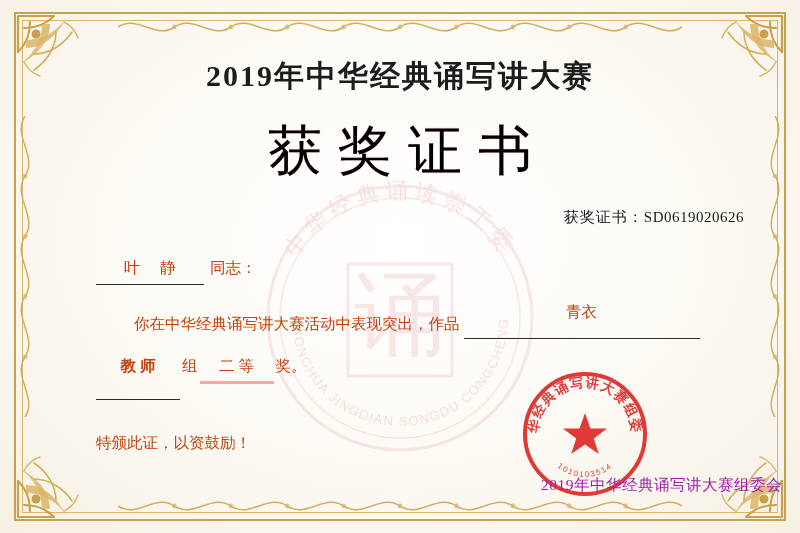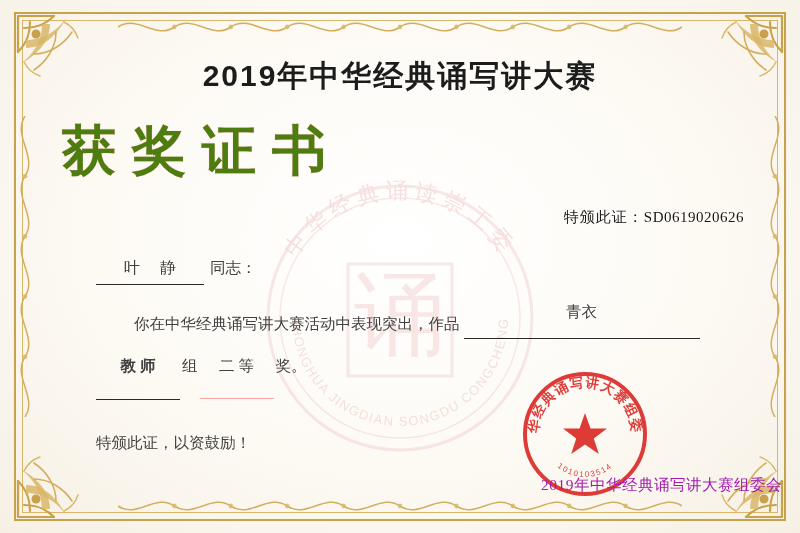--- a/index.html
+++ b/index.html
@@ -85,51 +85,52 @@
     right: 46px;
     top: 48px;
     bottom: 40px;
   }
 
   .title-main {
     text-align: center;
     font-size: 30px;
     letter-spacing: 2px;
     color: #1c1c1c;
-    font-family: Liberation Sans, sans-serif;
+    font-family: Liberation Serif, serif;
     font-weight: bold;
     margin-top: 8px;
   }
 
   .title-award {
+    text-align: center;
     font-size: 54px;
     letter-spacing: 16px;
-    color: #4d7c0f;
-    font-weight: bold;
+    color: #000000;
+    font-weight: normal;
     font-family: "Liberation Sans", sans-serif;
     margin-top: 18px;
     text-indent: 16px;
     text-shadow: 0 0 1px rgba(216,18,15,0.4);
   }
 
   .cert-no {
     text-align: right;
     font-size: 15px;
     color: #181818;
     margin-top: 20px;
     margin-right: 10px;
     letter-spacing: 0.5px;
   }
   .cert-no .label { letter-spacing: 1px; }
   .cert-no .value { font-family: "Liberation Serif", serif; letter-spacing: 0.5px; }
 
   .body-block {
     margin-top: 26px;
     font-size: 15.5px;
-    color: #404040;
+    color: #c2410c;
     line-height: 1.9;
   }
 
   .line-name {
     margin-left: 50px;
     display: flex;
     align-items: baseline;
   }
   .blank-name {
     display: inline-block;
@@ -173,24 +174,24 @@
     border-bottom: 1px solid #2a2a2a;
     letter-spacing: 4px;
     text-indent: 4px;
     padding-bottom: 19px;
     font-weight: bold;
   }
   .blank-level {
     display: inline-block;
     width: 74px;
     text-align: center;
-    border-bottom: 1px solid #fca5a5;
+    border-bottom: 3px solid #fca5a5;
     letter-spacing: 4px;
     text-indent: 4px;
-    padding-bottom: 18px;
+    padding-bottom: 1px;
   }
   .seg { margin: 0 2px; }
 
   .line-para3 {
     margin-top: 28px;
     margin-left: 50px;
     font-size: 15.5px;
   }
 
   
@@ -375,21 +376,21 @@
     </svg>
   </div>
 
   <div class="content">
 
     <div class="title-main">2019年中华经典诵写讲大赛</div>
 
     <div class="title-award">获奖证书</div>
 
     <div class="cert-no">
-      <span class="label">特颁此证：</span><span class="value">SD0619020626</span>
+      <span class="label">获奖证书：</span><span class="value">SD0619020626</span>
     </div>
 
     <div class="body-block">
 
       <div class="line-name">
         <span class="blank-name">叶 静</span>
         <span class="after-name">同志：</span>
       </div>
 
       <div class="line-para1">

